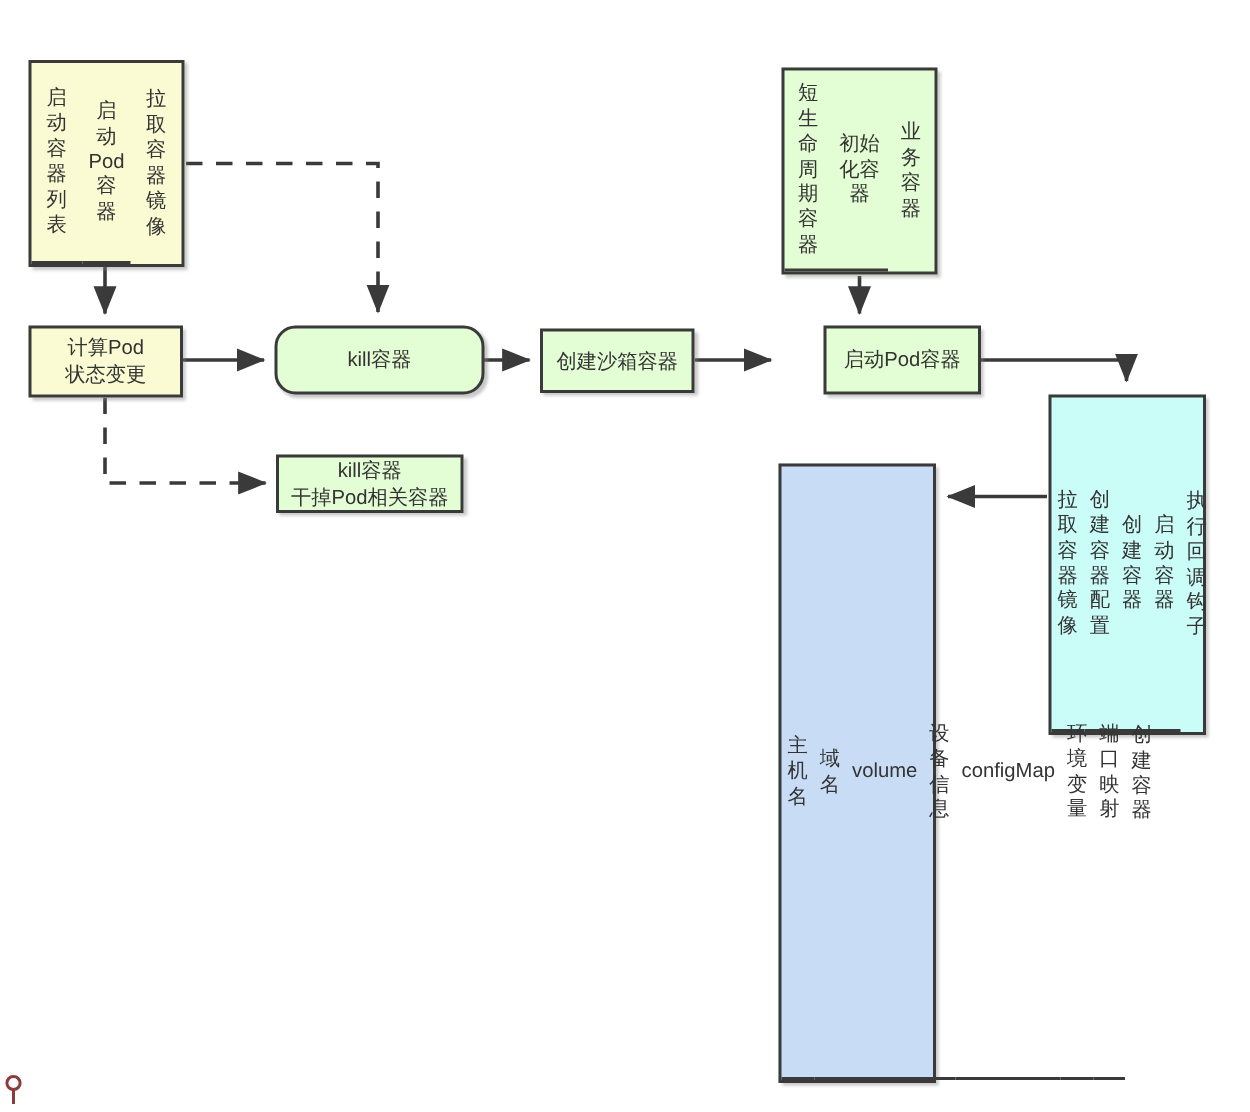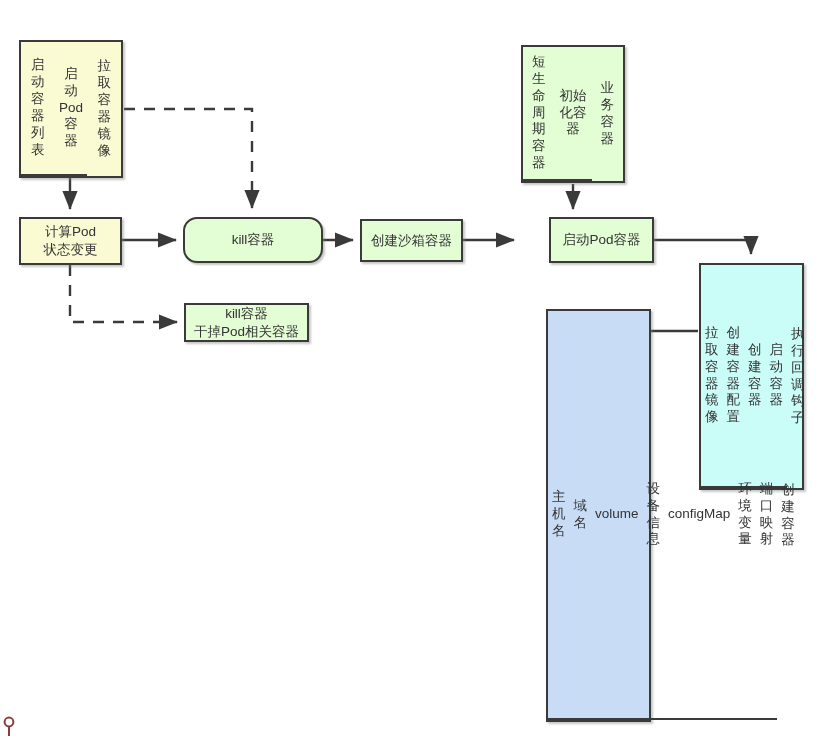--- a/index.html
+++ b/index.html
@@ -60,21 +60,21 @@
     text-align: center;
     font-size: 13.5px;
     color: #333333;
     line-height: 1.3;
     white-space: pre-line;
     box-shadow: 2px 2px 2px rgba(130,130,130,0.45);
   }
   .fill-yellow { background: #fbfbd3; }
   .fill-green  { background: #e3fdd4; justify-content: center; }
   .fill-cyan   { background: #cbfdf8; }
-  .fill-blue   { background: #c8ddf5; margin-left: 27px; }
+  .fill-blue   { background: #c8ddf5; }
 
   .pin {
     position: absolute;
     left: 2px;
     top: 716px;
     width: 14px;
     height: 22px;
   }
 </style>
 </head>

